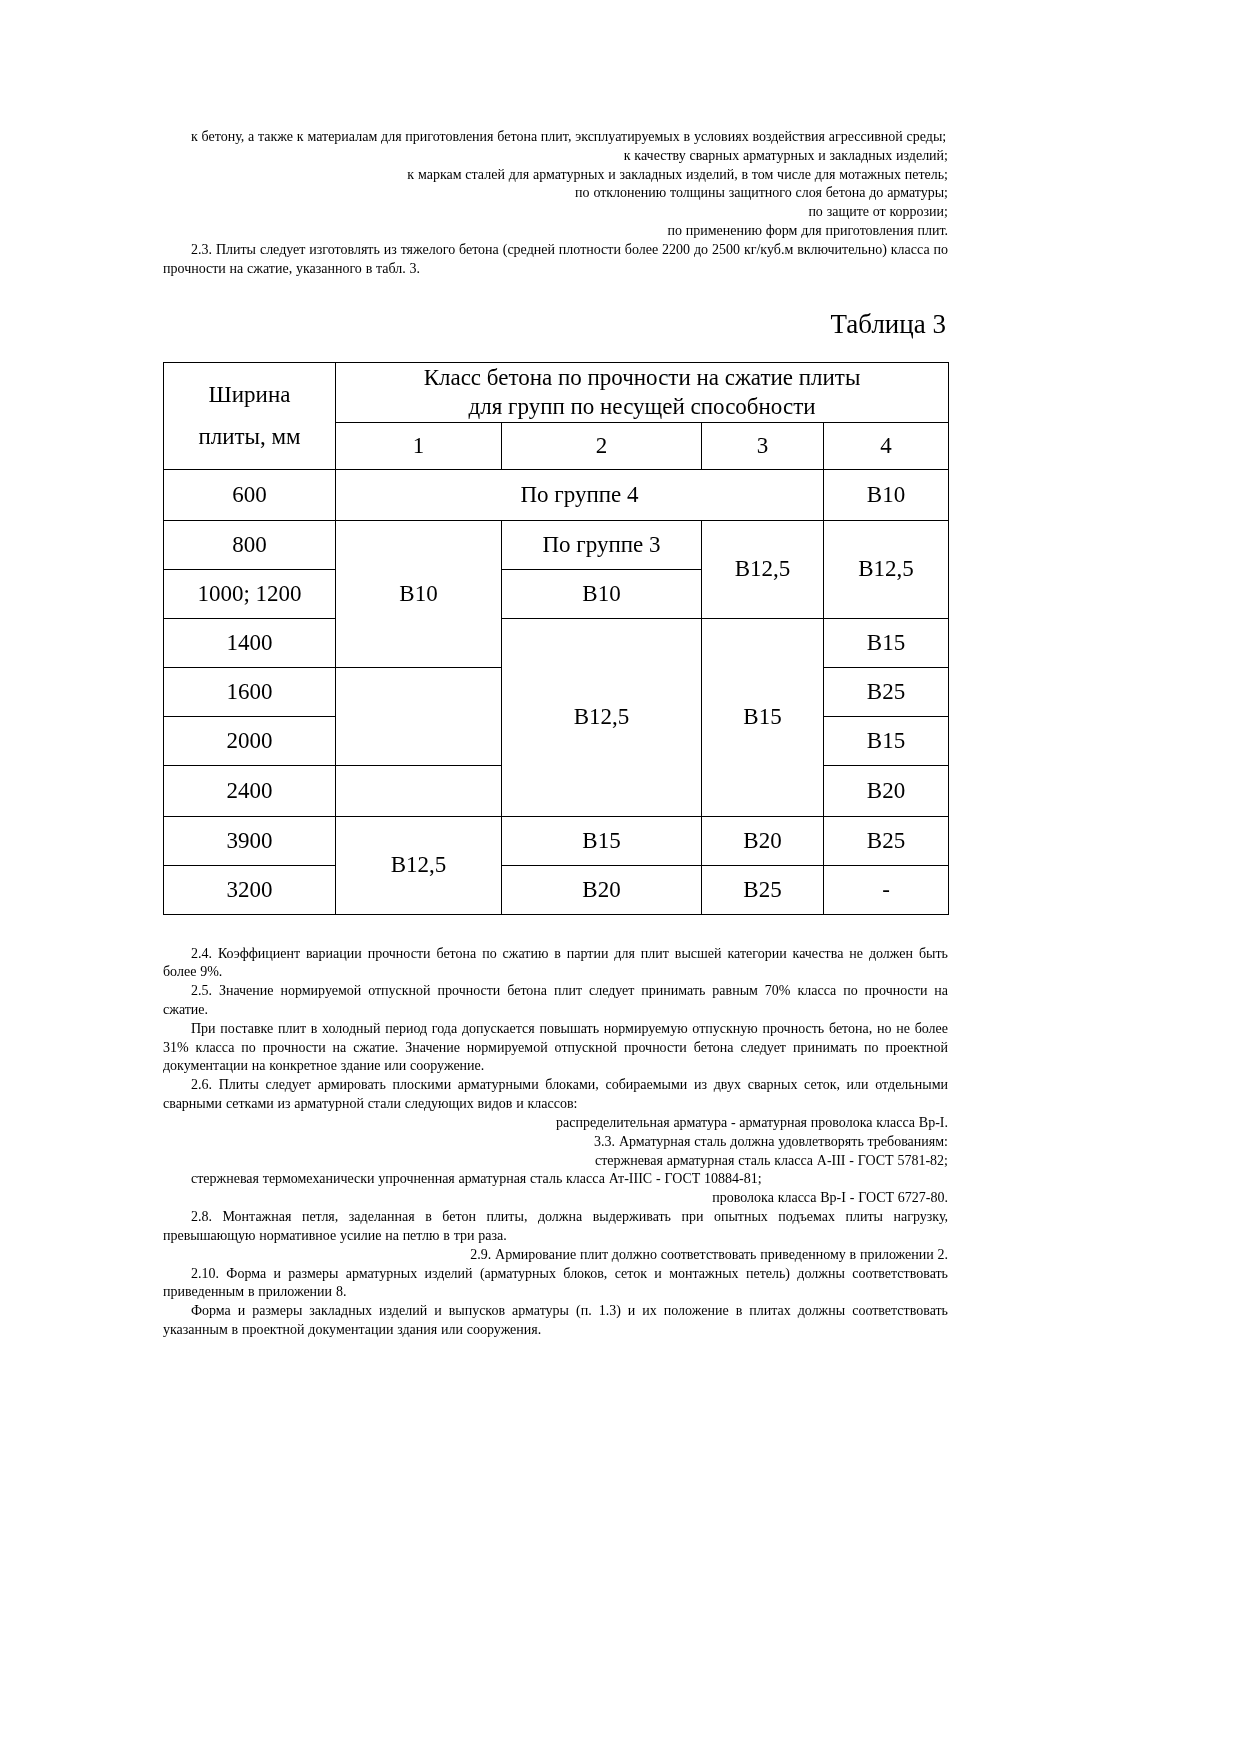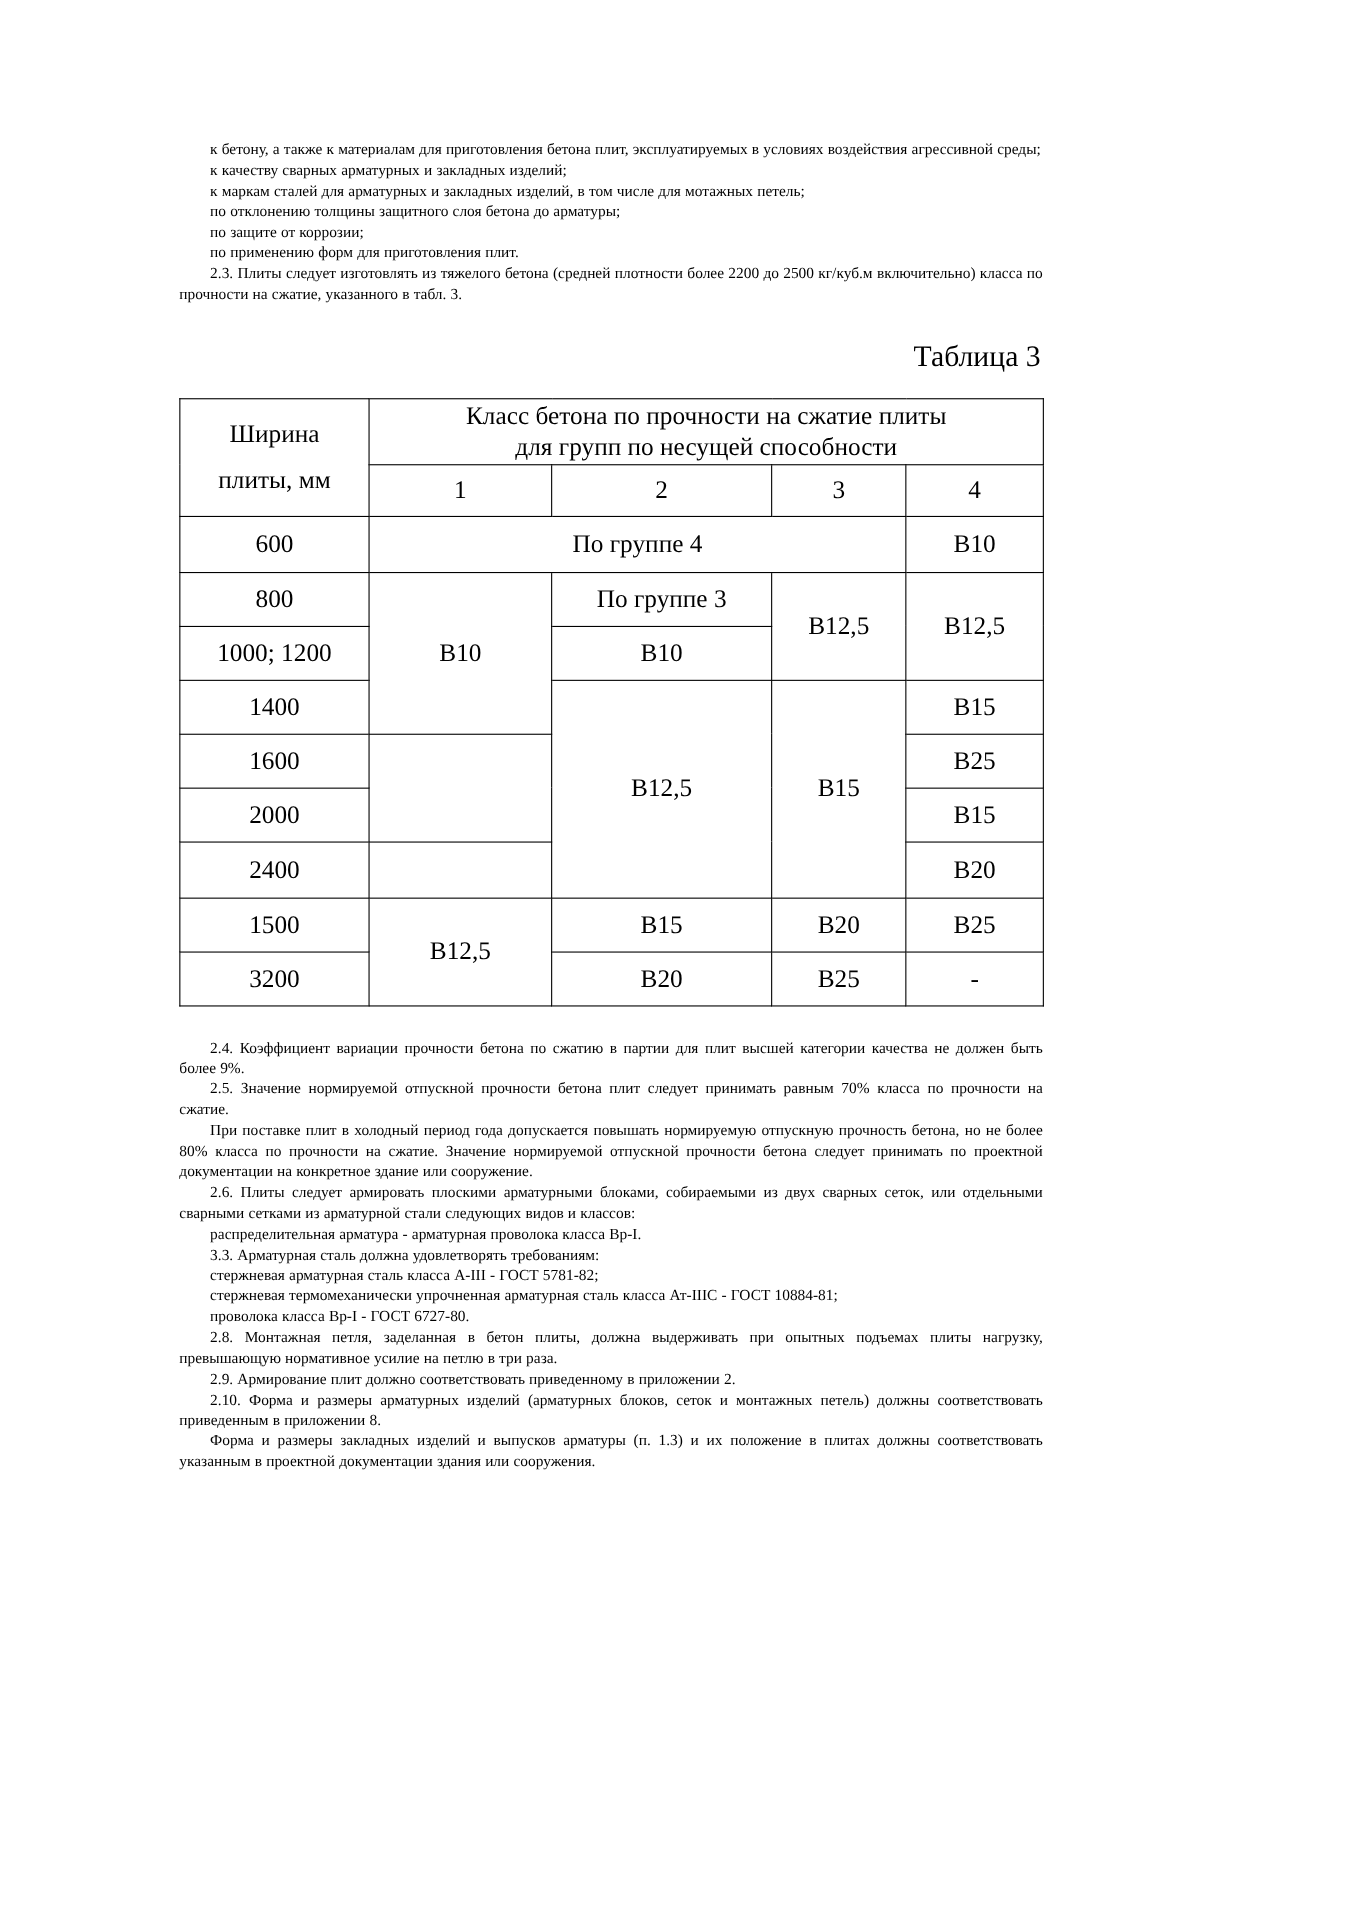--- a/index.html
+++ b/index.html
@@ -33,21 +33,21 @@
     line-height: 1.345;
     text-align: justify;
     text-justify: inter-word;
     hyphens: none;
     word-spacing: 0.02em;
   }
   p.indent {
     text-indent: 28px;
   }
   p.leftalign {
-    text-align: left;
+    text-align: right;
   }
   .tablecaption {
     margin: 0;
     font-size: 27px;
     text-align: right;
     padding-right: 2px;
   }
   .spacer-before-caption { height: 30px; }
   .spacer-after-caption { height: 22px; }
   .spacer-after-table { height: 30px; }
@@ -175,42 +175,42 @@
           <td class="vtop">B15</td>
         </tr>
 
         <tr>
           <td class="rowlabel vtop" style="height:50px">2400</td>
           <td></td>
           <td class="vtop">B20</td>
         </tr>
 
         <tr>
-          <td class="rowlabel vtop" style="height:48px">1500</td>
+          <td class="rowlabel vtop" style="height:48px">3900</td>
           <td rowspan="2">B12,5</td>
           <td class="vtop">B15</td>
           <td class="vtop">B20</td>
           <td class="vtop">B25</td>
         </tr>
 
         <tr>
           <td class="rowlabel vtop" style="height:48px">3200</td>
           <td class="vtop">B20</td>
           <td class="vtop">B25</td>
           <td class="vtop">-</td>
         </tr>
       </tbody>
     </table>
 
     <div class="spacer-after-table"></div>
 
     <div class="bottom-block">
       <p class="para indent">2.4.  Коэффициент  вариации  прочности  бетона  по  сжатию  в  партии   для  плит  высшей категории качества не должен быть более 9%.</p>
       <p class="para indent">2.5. Значение  нормируемой отпускной прочности бетона плит следует принимать равным 70% класса по прочности на сжатие.</p>
-      <p class="para indent">При  поставке  плит в    холодный    период    года    допускается   повышать  нормируемую отпускную  прочность  бетона,   но  не  более  80%   класса  по  прочности  на  сжатие.  Значение нормируемой отпускной прочности бетона следует  принимать  по  проектной  документации  на конкретное здание или сооружение.</p>
+      <p class="para indent">При  поставке  плит в    холодный    период    года    допускается   повышать  нормируемую отпускную  прочность  бетона,   но  не  более  31%   класса  по  прочности  на  сжатие.  Значение нормируемой отпускной прочности бетона следует  принимать  по  проектной  документации  на конкретное здание или сооружение.</p>
       <p class="para indent">2.6.  Плиты  следует  армировать  плоскими   арматурными   блоками, собираемыми  из двух сварных  сеток,   или отдельными сварными сетками из арматурной стали следующих видов и классов:</p>
       <p class="para indent leftalign"> распределительная арматура - арматурная проволока класса Вр-I.</p>
       <p class="para indent leftalign">3.3. Арматурная сталь должна удовлетворять требованиям:</p>
       <p class="para indent leftalign">стержневая арматурная сталь класса А-III - ГОСТ 5781-82;</p>
       <p class="para indent">стержневая  термомеханически  упрочненная  арматурная  сталь  класса Ат-IIIС - ГОСТ 10884-81;</p>
       <p class="para indent leftalign">проволока класса Вр-I - ГОСТ 6727-80.</p>
       <p class="para indent">2.8.  Монтажная  петля,  заделанная  в  бетон  плиты,  должна  выдерживать  при  опытных подъемах плиты нагрузку,  превышающую нормативное усилие на петлю в три раза.</p>
       <p class="para indent leftalign">2.9. Армирование плит должно соответствовать  приведенному  в приложении 2.</p>
       <p class="para indent">2.10.  Форма  и  размеры  арматурных  изделий  (арматурных  блоков,  сеток  и    монтажных петель) должны   соответствовать   приведенным  в приложении 8.</p>
       <p class="para indent">Форма и  размеры закладных изделий и выпусков арматуры (п.  1.3) и их положение в плитах должны соответствовать указанным  в  проектной документации здания или сооружения.</p>

